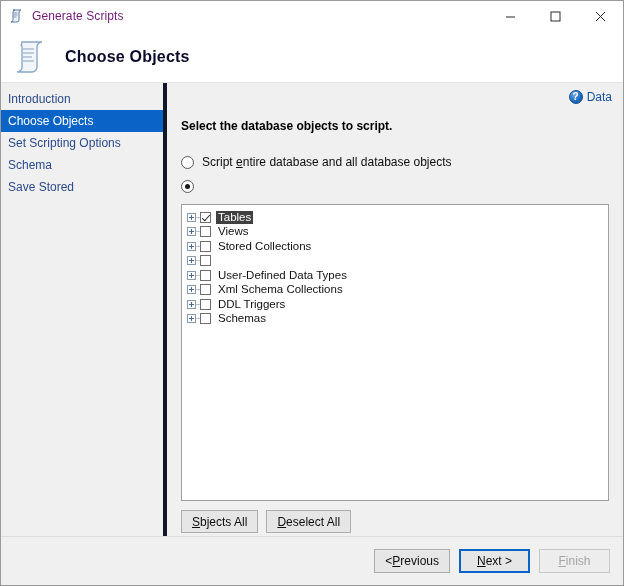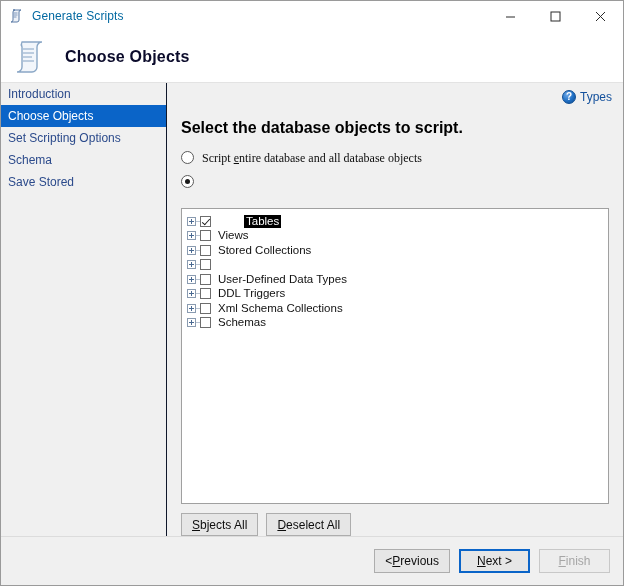--- a/index.html
+++ b/index.html
@@ -34,21 +34,21 @@
     position: relative;
   }
   .titlebar-icon {
     width: 16px; height: 16px;
     margin-left: 8px; margin-right: 7px;
     position: relative;
     flex: 0 0 auto;
   }
   .titlebar-text {
     font-size: 12px;
-    color: #0369a1;
+    color: #701a75;
     letter-spacing: .1px;
   }
   .winbtns {
     position: absolute;
     right: 0; top: 0;
     height: 30px;
     display: flex;
   }
   .winbtn {
     width: 45px; height: 30px;
@@ -84,21 +84,22 @@
   
   .body {
     flex: 1 1 auto;
     display: flex;
     min-height: 0;
   }
   .sidebar {
     width: 166px;
     min-width: 166px;
     background: #f0f0f0;
-    border-right: 1px solid #0f172a;
+    border-right: 4px solid #0f172a;
+    padding-top: 5px;
   }
   .sidebar-item {
     height: 22px;
     line-height: 22px;
     padding-left: 7px;
     font-size: 12px;
     color: #2b4a8b;
     white-space: nowrap;
     overflow: hidden;
   }
@@ -139,33 +140,32 @@
     font-size: 10px;
     font-weight: bold;
     display: flex;
     align-items: center;
     justify-content: center;
     line-height: 1;
     border: 1px solid #0f4e94;
   }
 
   .instruction {
-    font-size: 16px;
+    font-size: 12px;
     font-weight: bold;
     color: #000;
     margin: 12px 0 0 14px;
   }
 
   .radio-group { margin: 14px 0 0 14px; }
   .radio-row {
     display: flex;
-    align-items: flex-start;
+    align-items: flex-end;
     height: 22px;
     margin-bottom: 2px;
-    font-family: Liberation Serif, serif;
   }
   .radio {
     width: 13px; height: 13px;
     border-radius: 50%;
     border: 1px solid #5a5a5a;
     background: #fff;
     margin-right: 8px;
     position: relative;
     flex: 0 0 auto;
   }
@@ -239,23 +239,22 @@
     border-width: 0 1.6px 1.6px 0;
     transform: rotate(42deg);
   }
   .tree-label {
     font-size: 11.5px;
     color: #111;
     padding: 0 2px;
     line-height: 13px;
   }
   .tree-item.selected .tree-label {
-    background: #000000;
+    background: #404040;
     color: #ffffff;
-    margin-left: 28px;
   }
 
   
   .select-row {
     margin: 9px 0 0 14px;
     display: flex;
     gap: 8px;
   }
   .btn {
     font-family: "Liberation Sans", sans-serif;
@@ -350,21 +349,21 @@
       <div class="sidebar-item">
         <span>Save Stored</span>
       </div>
     </div>
 
     <div class="content">
 
       <div class="help-row">
         <div class="help-link">
           <span class="help-icon">?</span>
-          <span>Types</span>
+          <span>Data</span>
         </div>
       </div>
 
       <div class="instruction">Select the database objects to script.</div>
 
       <div class="radio-group">
         <div class="radio-row">
           <span class="radio"></span>
           <span class="radio-label"><span>Script </span><span class="acc">e</span><span>ntire database and all database objects</span></span>
         </div>
@@ -400,27 +399,27 @@
         <div class="tree-item">
           <span class="expander"></span>
           <span class="connector"></span>
           <span class="tree-check"></span>
           <span class="tree-label">User-Defined Data Types</span>
         </div>
         <div class="tree-item">
           <span class="expander"></span>
           <span class="connector"></span>
           <span class="tree-check"></span>
+          <span class="tree-label">Xml Schema Collections</span>
+        </div>
+        <div class="tree-item">
+          <span class="expander"></span>
+          <span class="connector"></span>
+          <span class="tree-check"></span>
           <span class="tree-label">DDL Triggers</span>
-        </div>
-        <div class="tree-item">
-          <span class="expander"></span>
-          <span class="connector"></span>
-          <span class="tree-check"></span>
-          <span class="tree-label">Xml Schema Collections</span>
         </div>
         <div class="tree-item">
           <span class="expander"></span>
           <span class="connector"></span>
           <span class="tree-check"></span>
           <span class="tree-label">Schemas</span>
         </div>
       </div>
 
       <div class="select-row">

